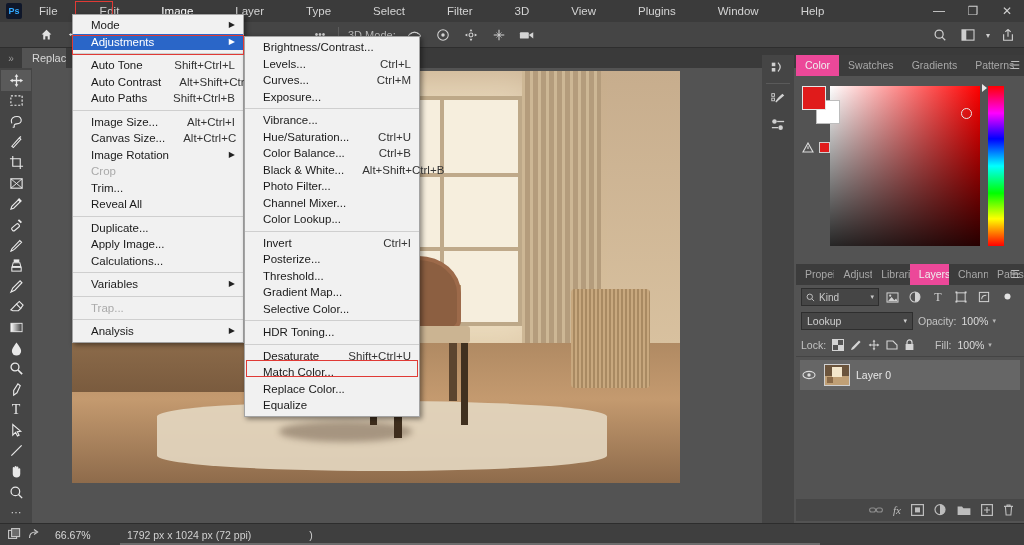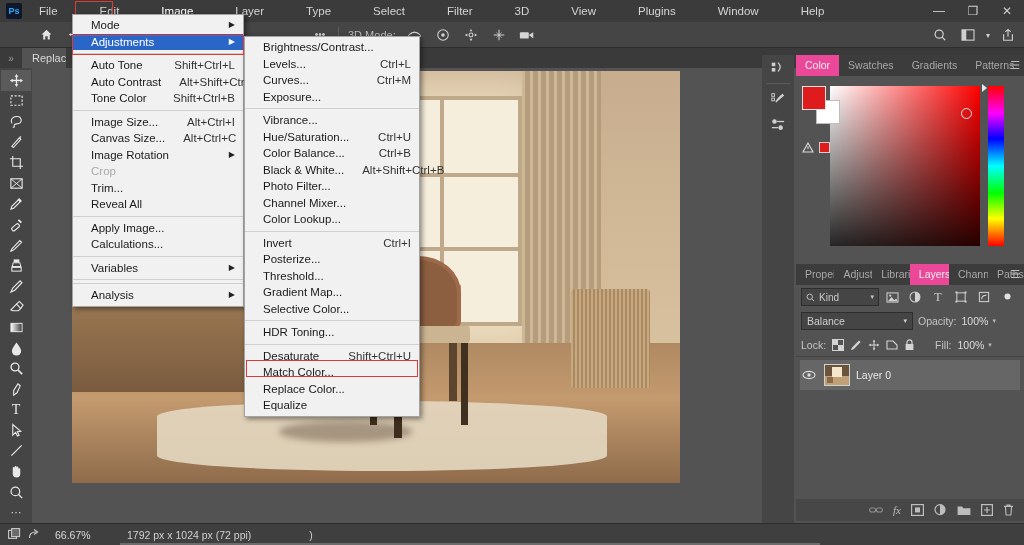--- a/index.html
+++ b/index.html
@@ -568,21 +568,21 @@
     <div class="mi-sep"></div>
     <div class="mi">
         <span class="lbl">Auto Tone</span>
         <span class="sc">Shift+Ctrl+L</span>
       </div>
     <div class="mi">
         <span class="lbl">Auto Contrast</span>
         <span class="sc">Alt+Shift+Ctrl+L</span>
       </div>
     <div class="mi">
-        <span class="lbl">Tone Color</span>
+        <span class="lbl">Auto Paths</span>
         <span class="sc">Shift+Ctrl+B</span>
       </div>
     <div class="mi-sep"></div>
     <div class="mi">
         <span class="lbl">Image Size...</span>
         <span class="sc">Alt+Ctrl+I</span>
       </div>
     <div class="mi">
         <span class="lbl">Canvas Size...</span>
         <span class="sc">Alt+Ctrl+C</span>
@@ -595,31 +595,37 @@
         <span class="lbl">Crop</span>
       </div>
     <div class="mi">
         <span class="lbl">Trim...</span>
       </div>
     <div class="mi">
         <span class="lbl">Reveal All</span>
       </div>
     <div class="mi-sep"></div>
     <div class="mi">
+        <span class="lbl">Duplicate...</span>
+      </div>
+    <div class="mi">
         <span class="lbl">Apply Image...</span>
       </div>
     <div class="mi">
         <span class="lbl">Calculations...</span>
       </div>
     <div class="mi-sep"></div>
     <div class="mi">
         <span class="lbl">Variables</span>
         <span class="arrow">▶</span>
       </div>
     <div class="mi-sep"></div>
+    <div class="mi disabled">
+        <span class="lbl">Trap...</span>
+      </div>
     <div class="mi-sep"></div>
     <div class="mi">
         <span class="lbl">Analysis</span>
         <span class="arrow">▶</span>
       </div>
   </div>
   <div class="redbox" style="left:72px;top:35px;width:172px;height:20px;"></div>
 
   <div class="dropdown" id="adjust-menu">
     <div class="mi">
@@ -806,21 +812,21 @@
         </div>
         <div class="filt-icon">
           <svg width="11" height="11" viewBox="0 0 12 12">
               <circle cx="6" cy="5" r="3.3" fill="#e2e2e2"></circle>
             </svg>
         </div>
       </div>
 
       <div class="blend-row">
         <div class="blend-select">
-          <span>Balance</span>
+          <span>Lookup</span>
           <span class="cv">▾</span>
         </div>
         <span class="small-lbl">Opacity:</span>
         <div class="num-field">
           <span>100%</span>
           <span class="cv">▾</span>
         </div>
       </div>
 
       <div class="lock-row">

